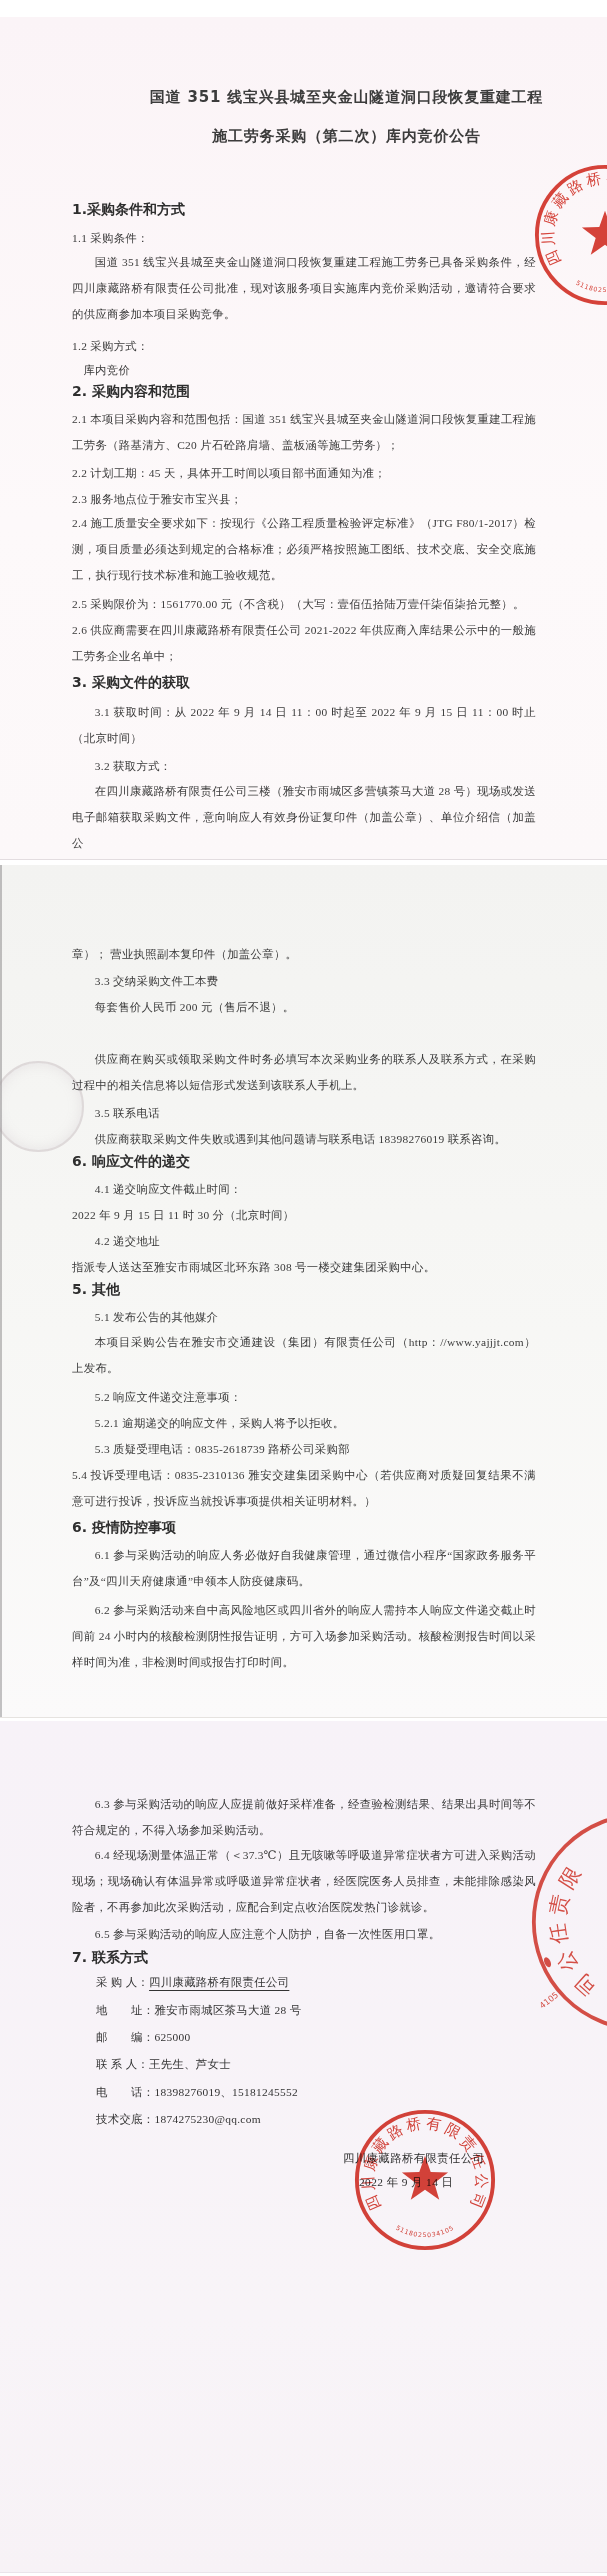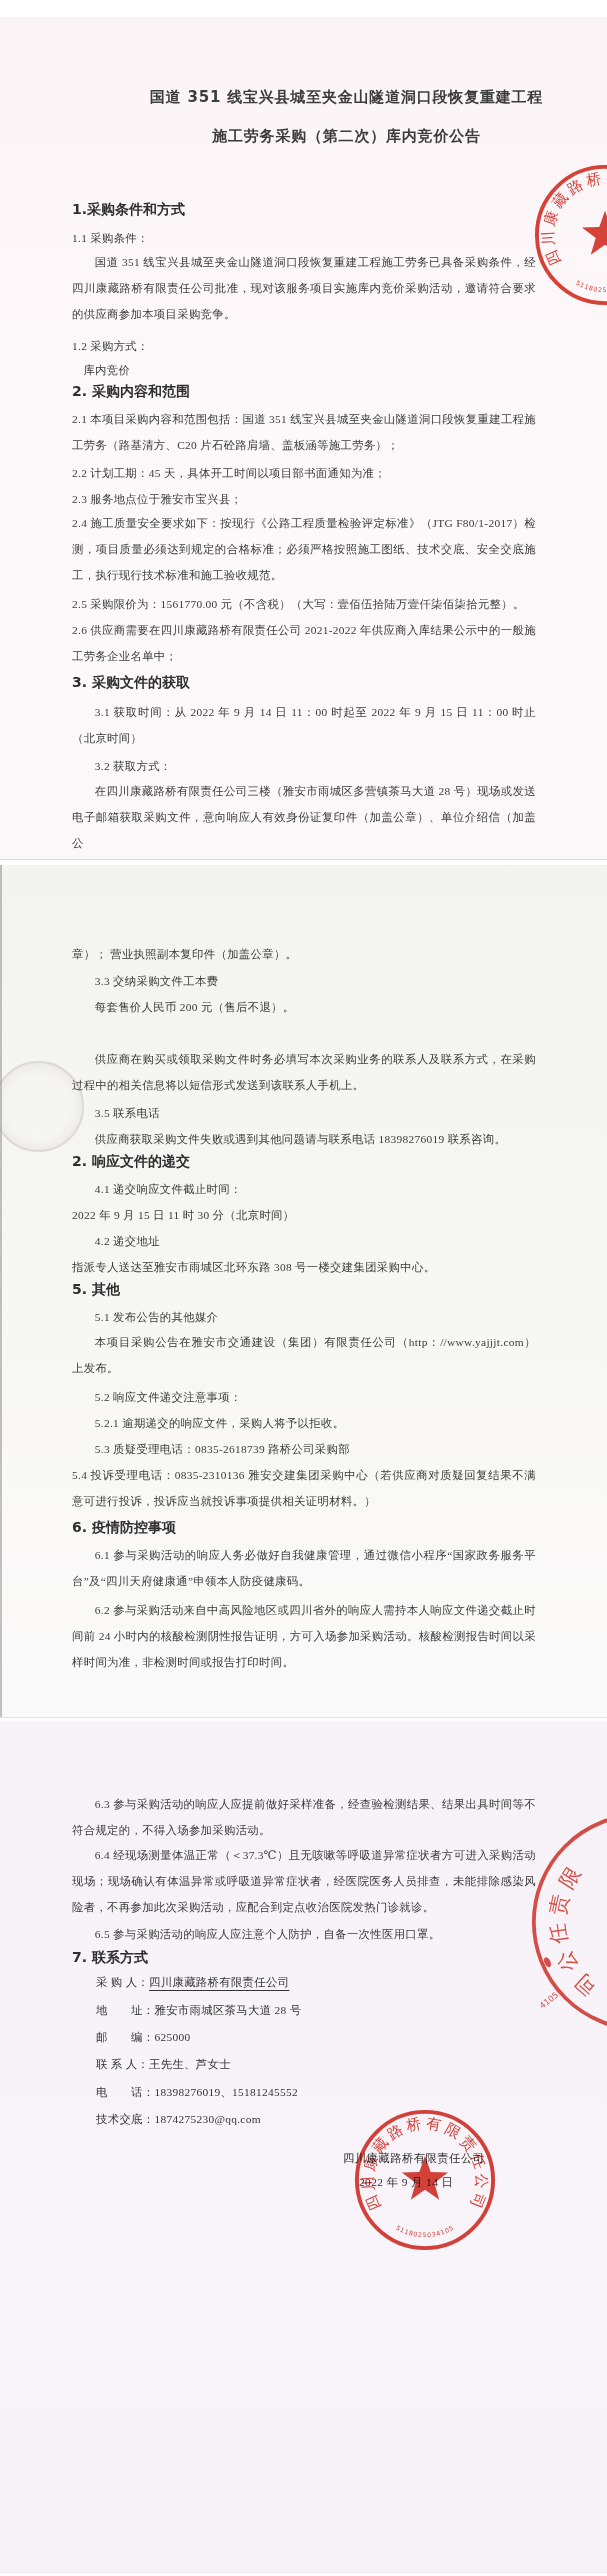--- a/index.html
+++ b/index.html
@@ -68,21 +68,21 @@
 
   <div class="page page2">
     <div class="scan-edge"></div>
     <div class="p" style="top:76px">章）； 营业执照副本复印件（加盖公章）。</div>
     <div class="p ind2" style="top:103px">3.3 交纳采购文件工本费</div>
     <div class="p ind2" style="top:129px"><span>每套售价人民币 </span><span class="u">200</span><span> 元（售后不退）。</span></div>
     <div class="p ind2" style="top:181px">供应商在购买或领取采购文件时务必填写本次采购业务的联系人及联系方式，在采购过程中的相关信息将以短信形式发送到该联系人手机上。</div>
     <div class="p ind2" style="top:235px">3.5 联系电话</div>
     <div class="p ind2" style="top:261px"><span>供应商获取采购文件失败或遇到其他问题请与联系电话 </span><span class="u">18398276019</span><span> 联系咨询。</span></div>
 
-    <div class="h" style="top:285px">2. 响应文件的递交</div>
+    <div class="h" style="top:285px">6. 响应文件的递交</div>
     <div class="p ind2" style="top:311px">4.1 递交响应文件截止时间：</div>
     <div class="p u" style="top:337px">2022 年 9 月 15 日 11 时 30 分（北京时间）</div>
     <div class="p ind2" style="top:363px">4.2 递交地址</div>
     <div class="p" style="top:389px"><span>指派专人送达至</span><span class="u">雅安市雨城区北环东路 308 号一楼交建集团采购中心。</span></div>
 
     <div class="h" style="top:413px">5. 其他</div>
     <div class="p ind2" style="top:439px">5.1 发布公告的其他媒介</div>
     <div class="p ind2" style="top:464px">本项目采购公告在雅安市交通建设（集团）有限责任公司（http：//www.yajjjt.com）上发布。</div>
     <div class="p ind2" style="top:519px">5.2 响应文件递交注意事项：</div>
     <div class="p ind2" style="top:545px">5.2.1 逾期递交的响应文件，采购人将予以拒收。</div>

